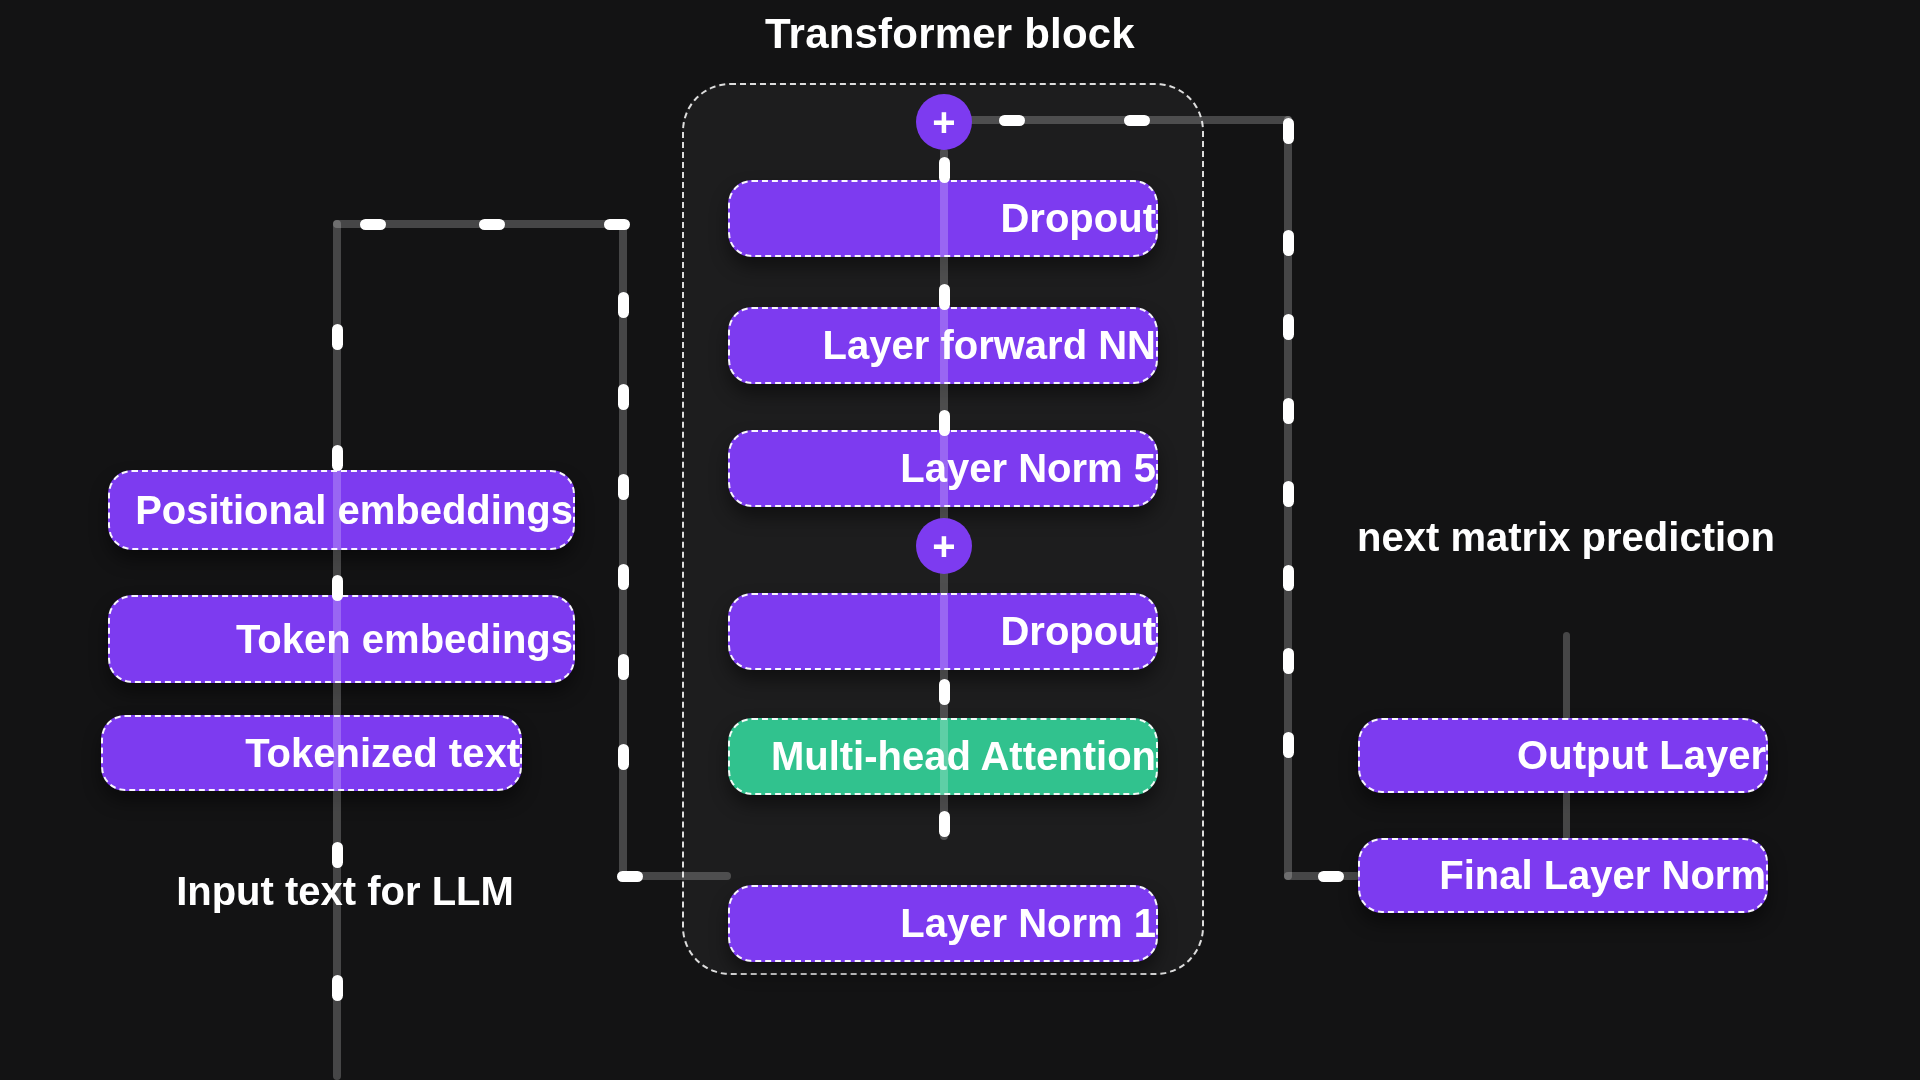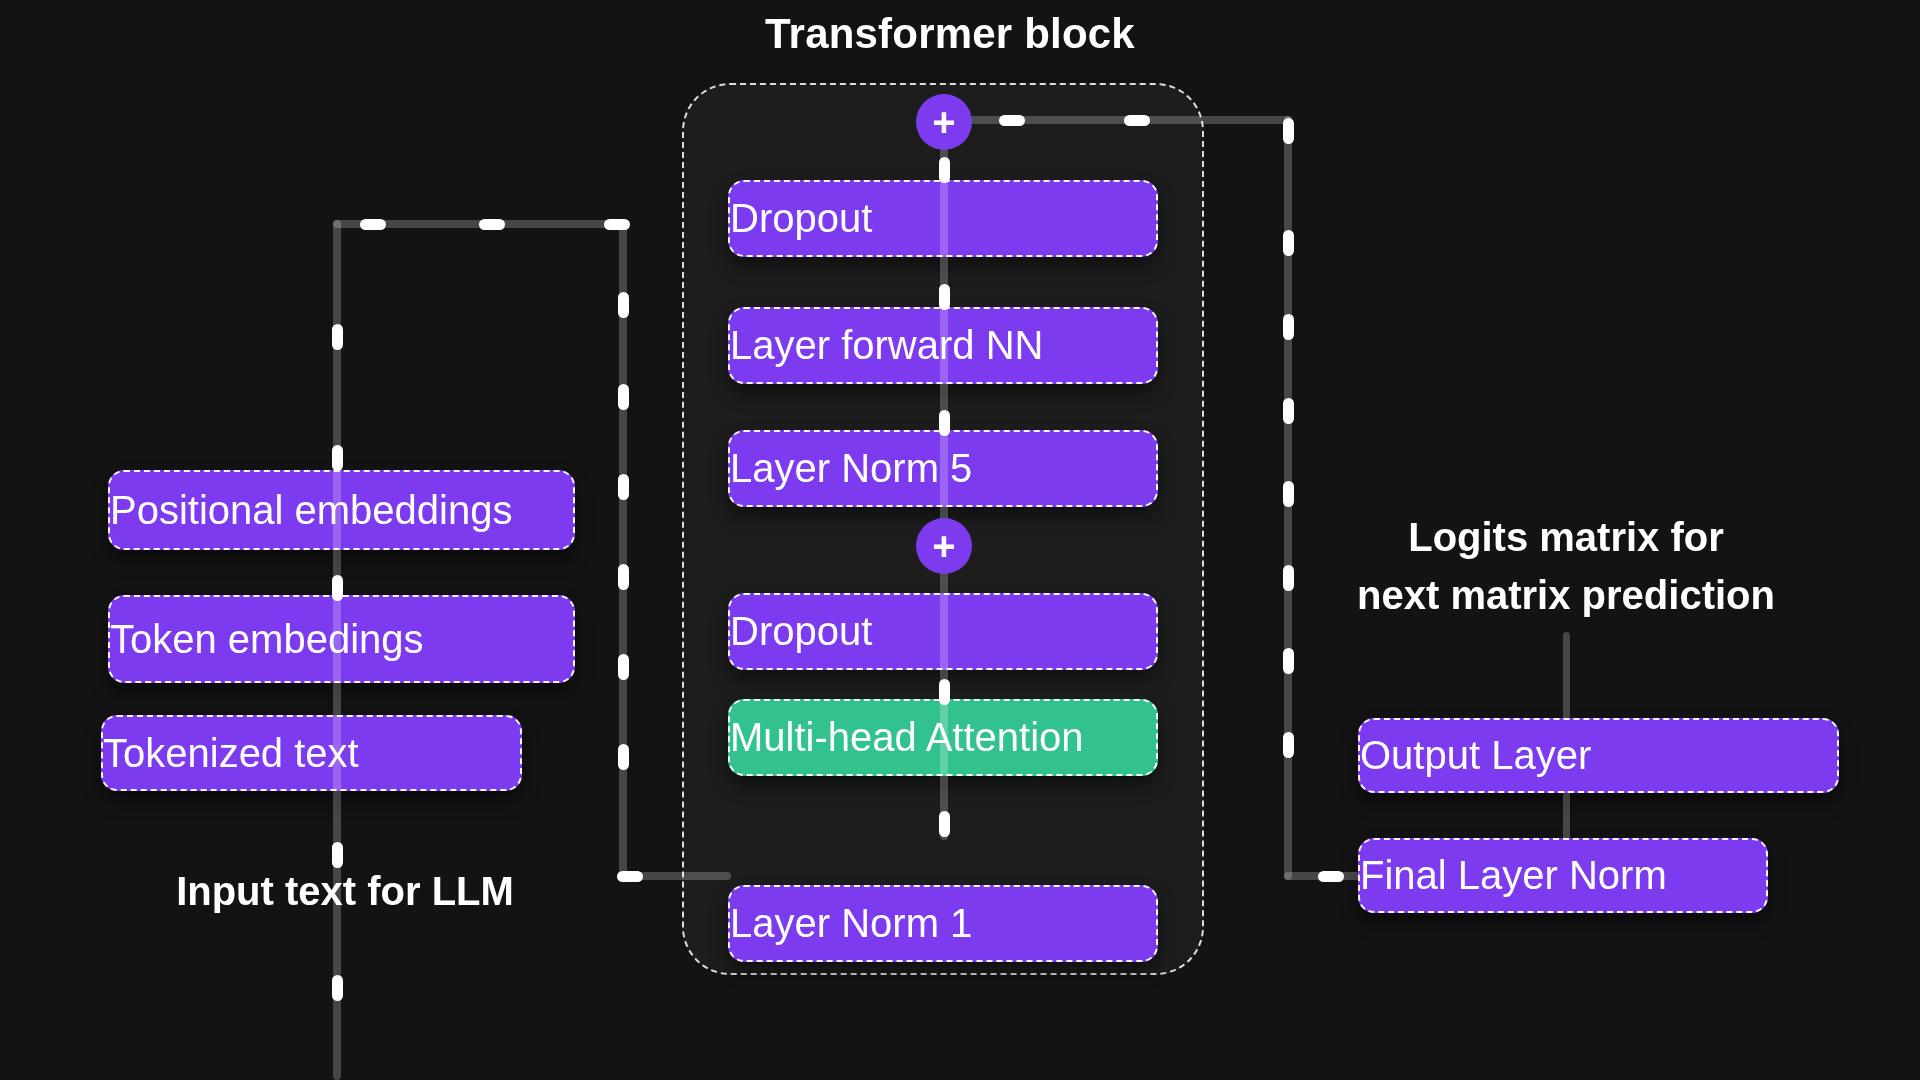--- a/index.html
+++ b/index.html
@@ -24,25 +24,25 @@
   .title{
     position:absolute; left:700px; top:10px; width:500px;
     text-align:center; font-size:42px; font-weight:600; letter-spacing:.2px;
     z-index:9;
   }
   .caption{
     position:absolute; text-align:center; font-size:40px; font-weight:600;
     line-height:58px; z-index:8;
   }
   .node{
-    position:absolute; display:flex; align-items:center; justify-content:flex-start;
+    position:absolute; display:flex; align-items:center; justify-content:flex-end;
     background:var(--purple);
     border:2px dashed rgba(255,255,255,0.95);
-    border-radius:16px; box-sizing:border-box;
-    font-size:40px; font-weight:400; color:var(--text);
+    border-radius:24px; box-sizing:border-box;
+    font-size:40px; font-weight:700; color:var(--text);
     box-shadow:0 10px 18px rgba(0,0,0,0.45);
     z-index:3;
   }
   .node.green{background:var(--green);}
   .plus{
     position:absolute; width:56px; height:56px; border-radius:50%;
     background:var(--purple);
     display:flex; align-items:center; justify-content:center;
     font-size:40px; font-weight:600; color:var(--text);
     z-index:7;
@@ -122,45 +122,44 @@
   </div>
   <div class="node" style="left:728px;top:307px;width:430px;height:77px;">
     <span>Layer forward NN</span>
   </div>
   <div class="node" style="left:728px;top:430px;width:430px;height:77px;">
     <span>Layer Norm 5</span>
   </div>
   <div class="node" style="left:728px;top:593px;width:430px;height:77px;">
     <span>Dropout</span>
   </div>
-  <div class="node green" style="left:728px;top:699px;width:430px;height:77px;">
+  <div class="node green" style="left:728px;top:718px;width:430px;height:77px;">
     <span>Multi-head Attention</span>
   </div>
   <div class="node" style="left:728px;top:837px;width:430px;height:77px;margin-top:48px;">
     <span>Layer Norm 1</span>
   </div>
 
   <div class="node" style="left:108px;top:470px;width:467px;height:80px;">
     <span>Positional embeddings</span>
   </div>
   <div class="node" style="left:108px;top:595px;width:467px;height:88px;">
     <span>Token embedings</span>
   </div>
   <div class="node" style="left:101px;top:715px;width:421px;height:76px;">
     <span>Tokenized text</span>
   </div>
 
-  <div class="node" style="left:1358px;top:718px;width:481px;height:75px;">
+  <div class="node" style="left:1358px;top:718px;width:410px;height:75px;">
     <span>Output Layer</span>
   </div>
   <div class="node" style="left:1358px;top:838px;width:410px;height:75px;">
     <span>Final Layer Norm</span>
   </div>
 
   <div class="caption" style="left:95px;top:862px;width:500px;">
     <span>Input text for LLM</span>
   </div>
   <div class="caption" style="left:1316px;top:508px;width:500px;">
-    <div>Logits matrix for</div>
     <div>next matrix prediction</div>
   </div>
 
 </div>
 
 </body></html>

